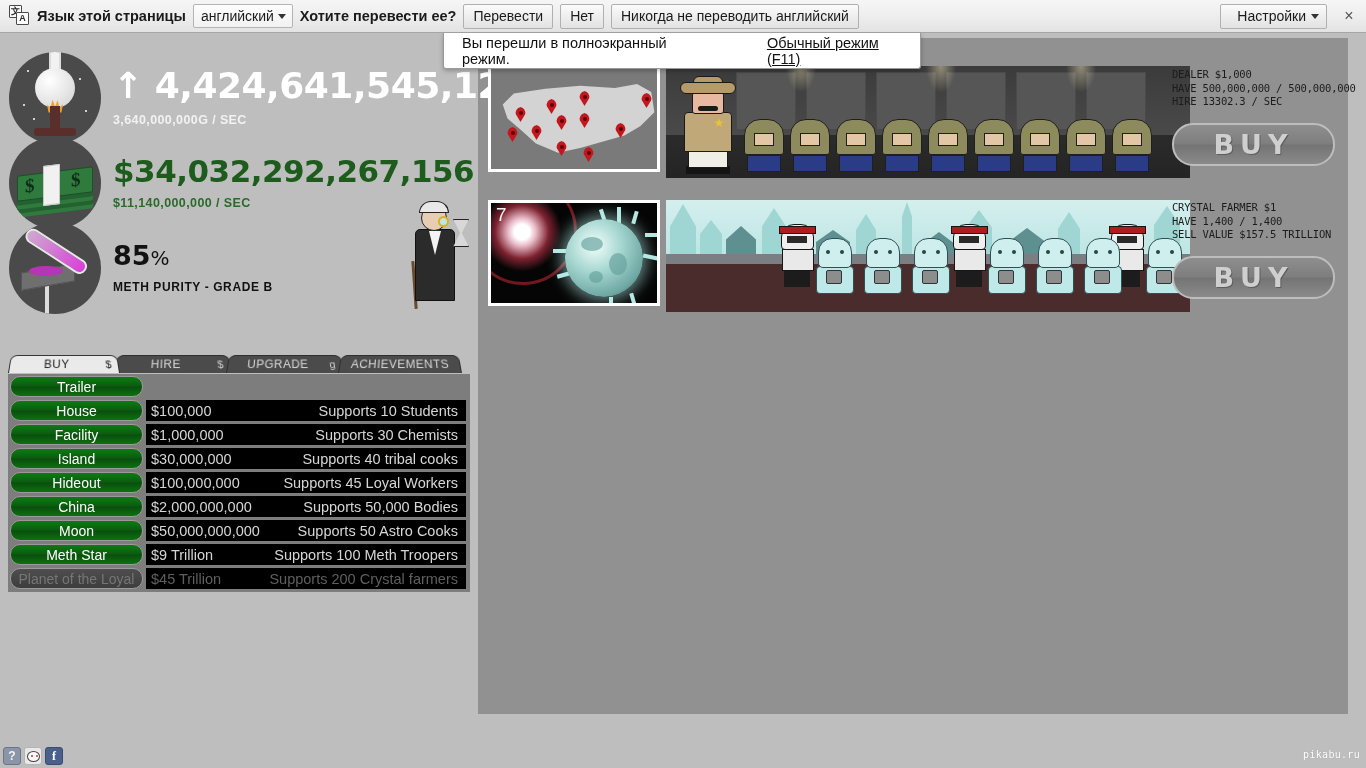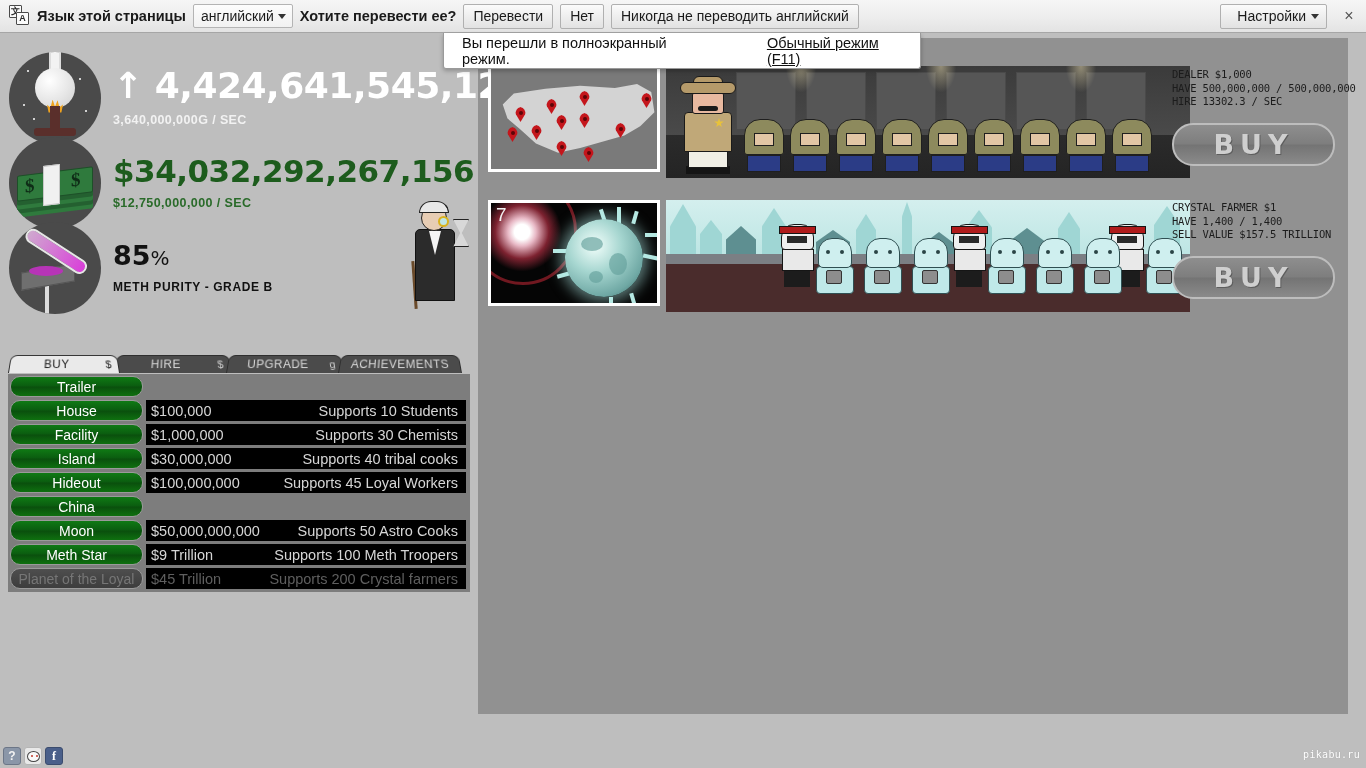--- a/index.html
+++ b/index.html
@@ -547,21 +547,21 @@
 
   <div class="stat-row">
     <div class="stat-icon icon-money">
       <div class="stack"></div>
       <div class="ds" style="left:16px;top:38px">$</div>
       <div class="ds" style="left:62px;top:32px">$</div>
       <div class="band"></div>
     </div>
     <div class="stat-text">
       <div class="big-green">$34,032,292,267,156</div>
-      <div class="sub-green">$12,750,000,000 / SEC</div>
+      <div class="sub-green">$11,140,000,000 / SEC</div>
     </div>
   </div>
 
   <div class="stat-row">
     <div class="stat-icon icon-purity">
       <div class="drip"></div>
         <div class="plate"></div>
         <div class="pour"></div>
         <div class="tube"></div>
     </div>
@@ -635,20 +635,24 @@
   <div class="buyrow">
     <div class="buy-name">Hideout</div>
     <div class="buy-info">
       <span>$100,000,000</span>
       <span class="desc">Supports 45 Loyal Workers</span>
     </div>
   </div>
 
   <div class="buyrow">
     <div class="buy-name">China</div>
+    <div class="buy-info">
+      <span>$2,000,000,000</span>
+      <span class="desc">Supports 50,000 Bodies</span>
+    </div>
   </div>
 
   <div class="buyrow">
     <div class="buy-name">Moon</div>
     <div class="buy-info">
       <span>$50,000,000,000</span>
       <span class="desc">Supports 50 Astro Cooks</span>
     </div>
   </div>
 

